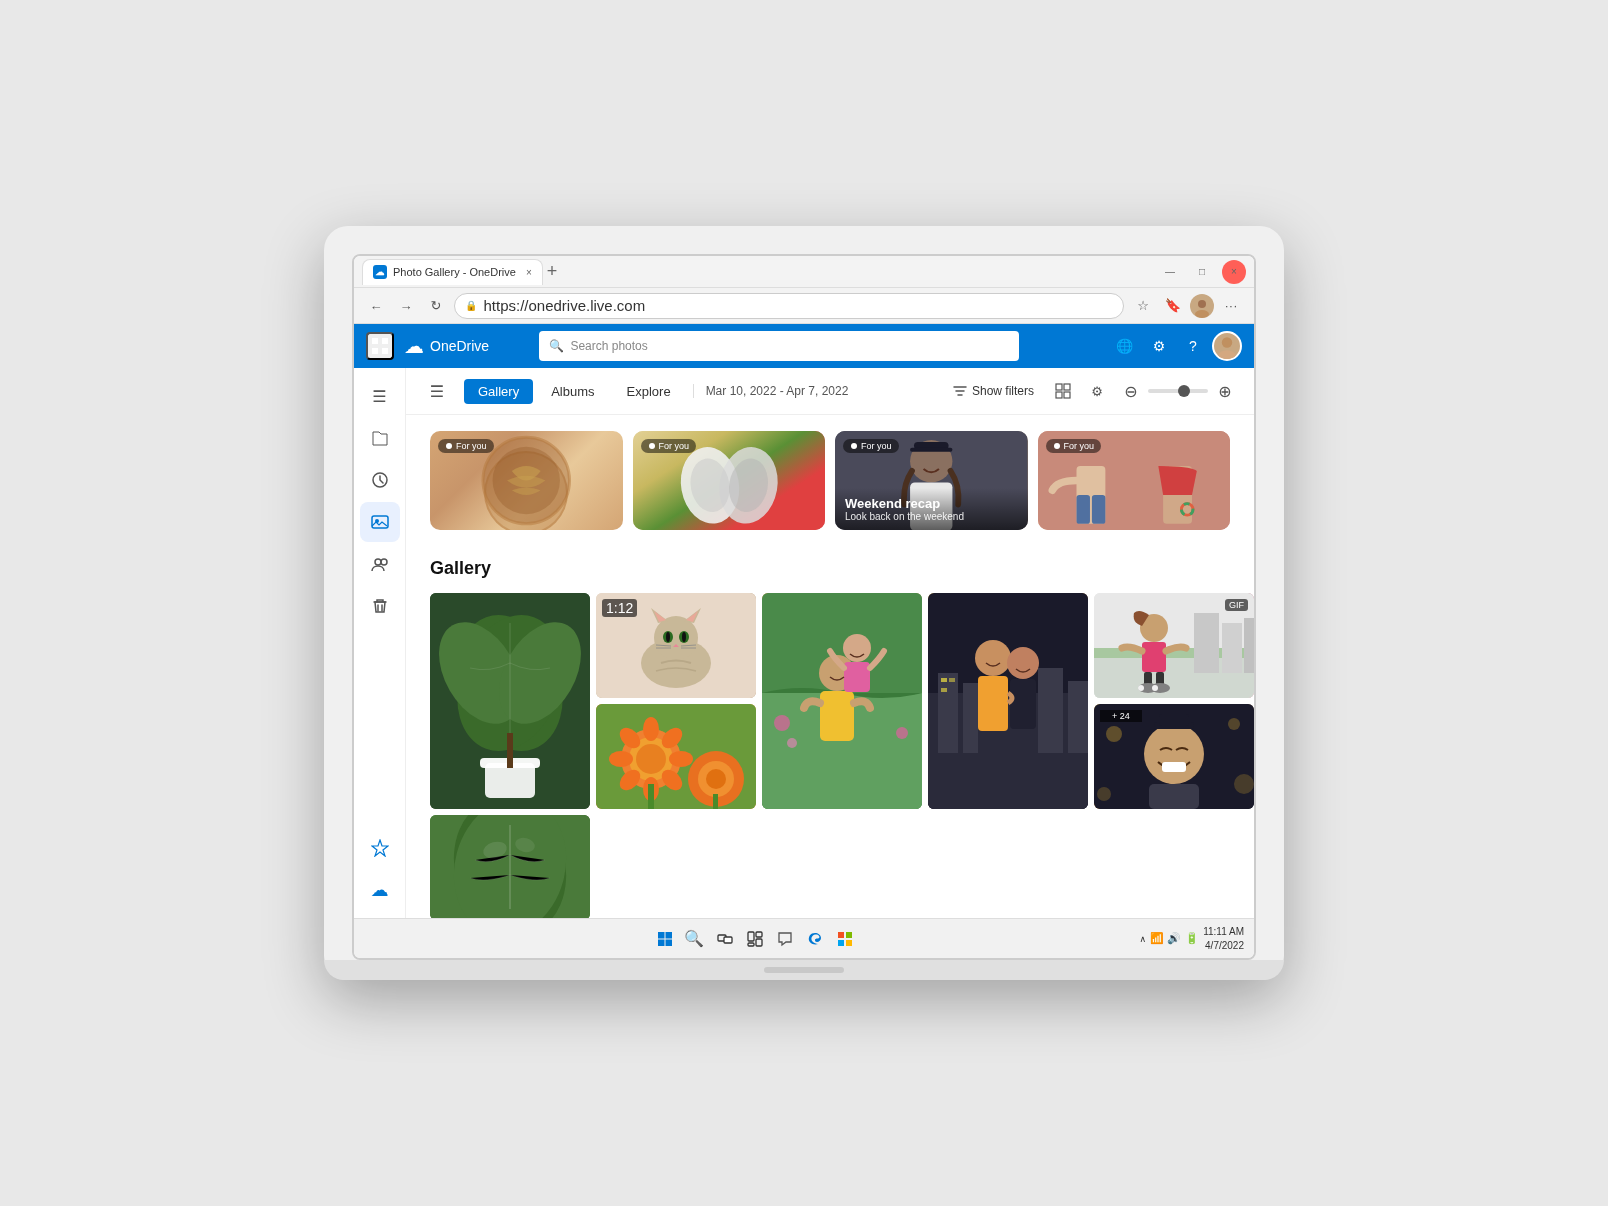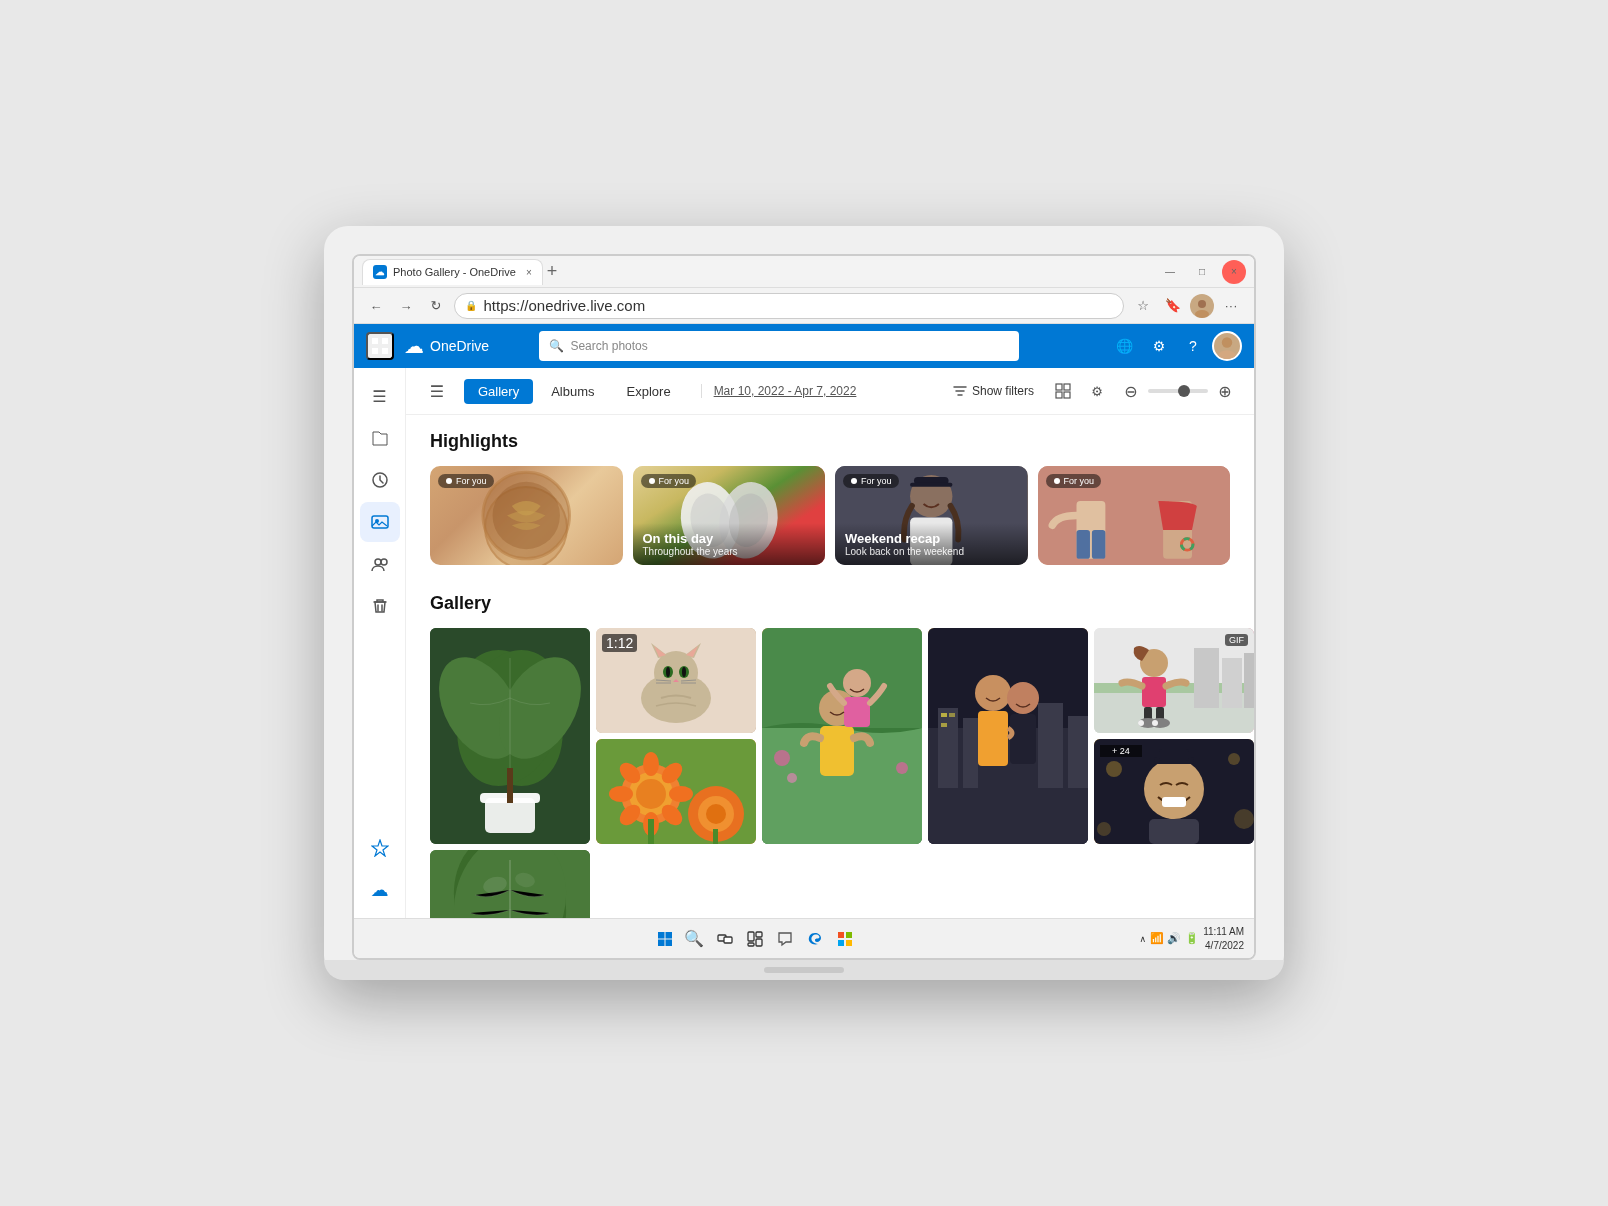--- a/index.html
+++ b/index.html
@@ -316,26 +316,25 @@
       cursor: pointer;
       font-size: 13px;
       color: #333;
     }
     .tab-btn.active {
       background: #0078d4;
       color: white;
       font-weight: 500;
     }
     .date-range {
-      margin-left: 12px;
+      margin-left: 4px;
       padding-left: 12px;
       border-left: 1px solid #ddd;
       font-size: 12px;
       color: #555;
-      text-decoration: underline;
     }
     .nav-right-actions {
       margin-left: auto;
       display: flex;
       align-items: center;
       gap: 8px;
     }
     .filter-btn {
       display: flex;
       align-items: flex-end;
@@ -749,21 +748,20 @@
               <div class="zoom-slider">
                 <div class="zoom-slider-thumb"></div>
               </div>
               <button class="zoom-btn">⊕</button>
             </div>
           </div>
         </div>
 
         <div class="gallery-content">
 
-          <div class="section-title">Highlights</div>
           <div class="highlights-grid">
 
             <div class="highlight-card">
               <div class="card-bg bg-coffee">
 
                 <svg width="100%" height="100%" viewBox="0 0 200 130" preserveAspectRatio="xMidYMid slice" style="position:absolute;top:0;left:0;">
                   <circle cx="100" cy="65" r="45" fill="rgba(160,100,50,0.4)" stroke="rgba(180,120,60,0.5)" stroke-width="3"></circle>
                   <circle cx="100" cy="65" r="35" fill="rgba(140,80,30,0.3)"></circle>
 
                   <path d="M85 55 Q100 45 115 55 Q100 75 85 55" fill="rgba(200,160,80,0.6)"></path>
@@ -797,24 +795,20 @@
                   <ellipse cx="120" cy="70" rx="30" ry="40" fill="rgba(220,220,220,0.85)" transform="rotate(10 120 70)"></ellipse>
                   <ellipse cx="80" cy="70" rx="20" ry="28" fill="rgba(200,200,200,0.5)" transform="rotate(-10 80 70)"></ellipse>
                   <ellipse cx="120" cy="70" rx="20" ry="28" fill="rgba(180,180,180,0.5)" transform="rotate(10 120 70)"></ellipse>
                 </svg>
               </div>
               <div class="for-you-badge">
                 <svg width="8" height="8" viewBox="0 0 8 8">
                     <circle cx="4" cy="4" r="3" fill="white"></circle>
                   </svg>
                 <span>For you</span>
-              </div>
-              <div class="card-label">
-                <div class="card-label-title">On this day</div>
-                <div class="card-label-sub">Throughout the years</div>
               </div>
             </div>
 
             <div class="highlight-card">
               <div class="card-bg bg-girl">
                 <svg width="100%" height="100%" viewBox="0 0 200 130" preserveAspectRatio="xMidYMid slice" style="position:absolute;top:0;left:0;">
                   <rect x="0" y="0" width="200" height="130" fill="#4a4a5a"></rect>
 
                   <circle cx="100" cy="45" r="22" fill="#8a7060"></circle>
                   <rect x="78" y="67" width="44" height="50" rx="5" fill="#e8e8e8"></rect>

